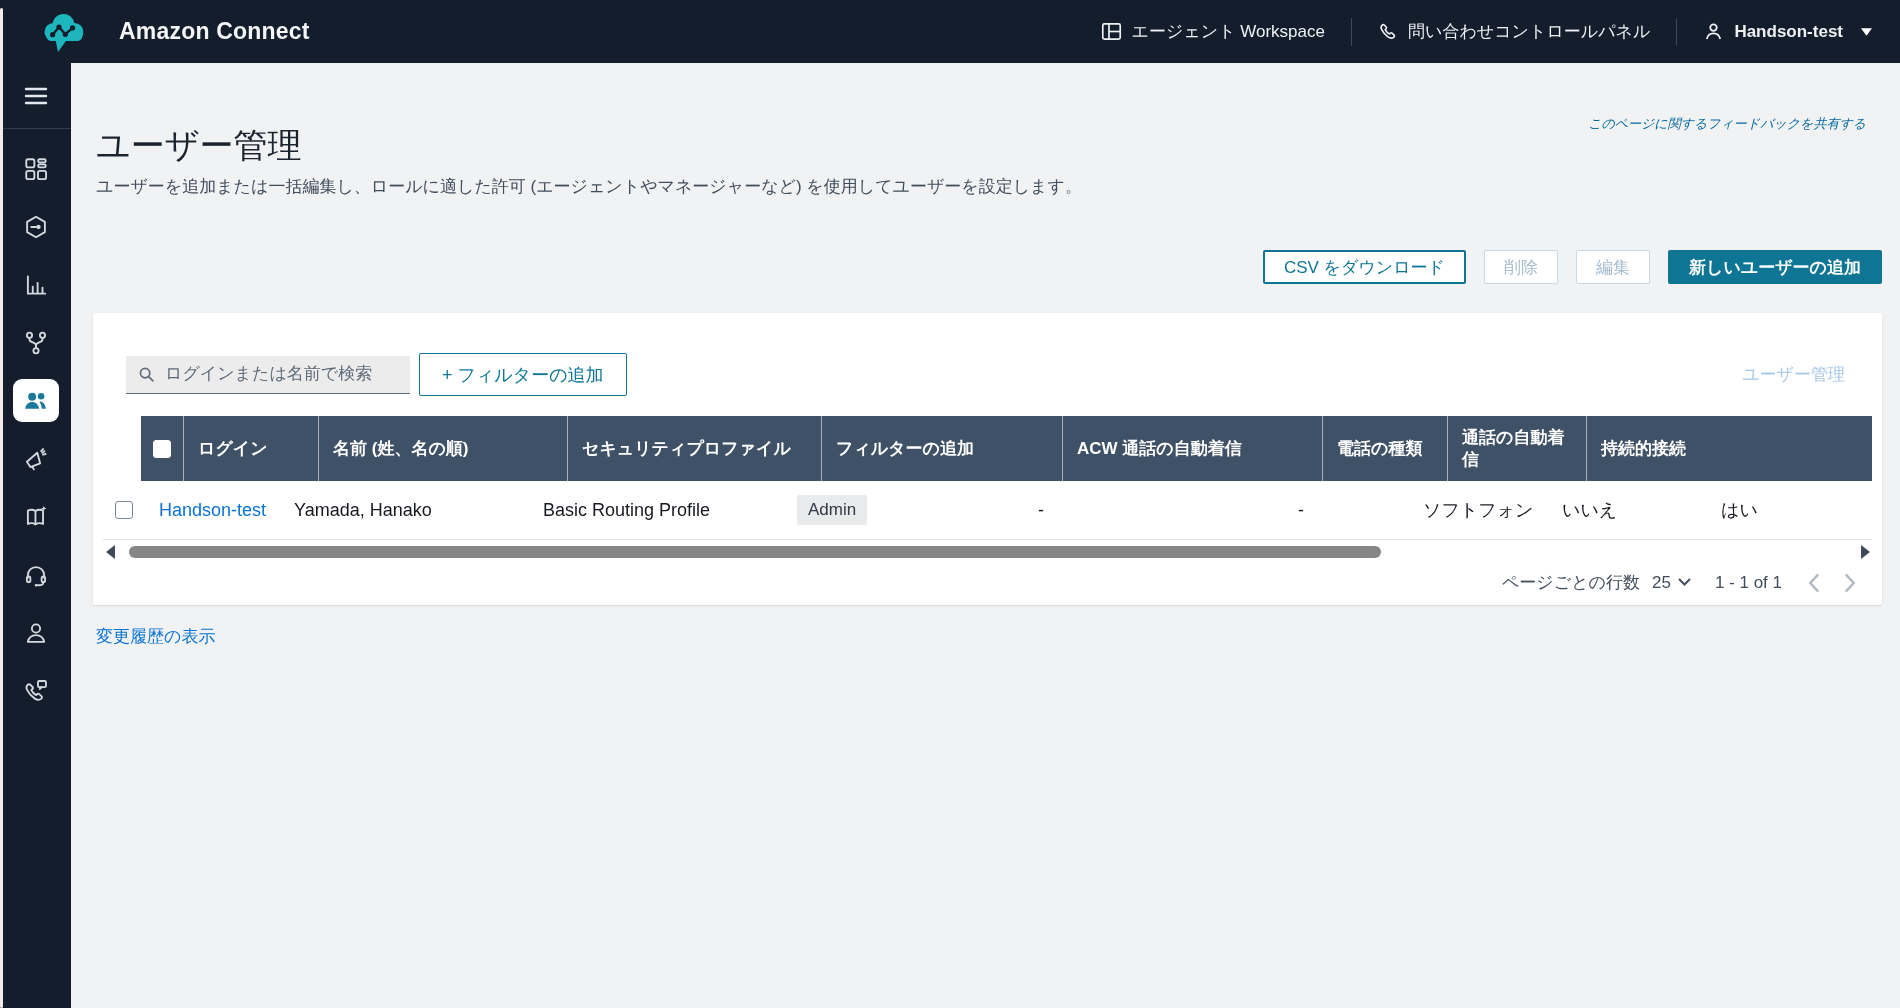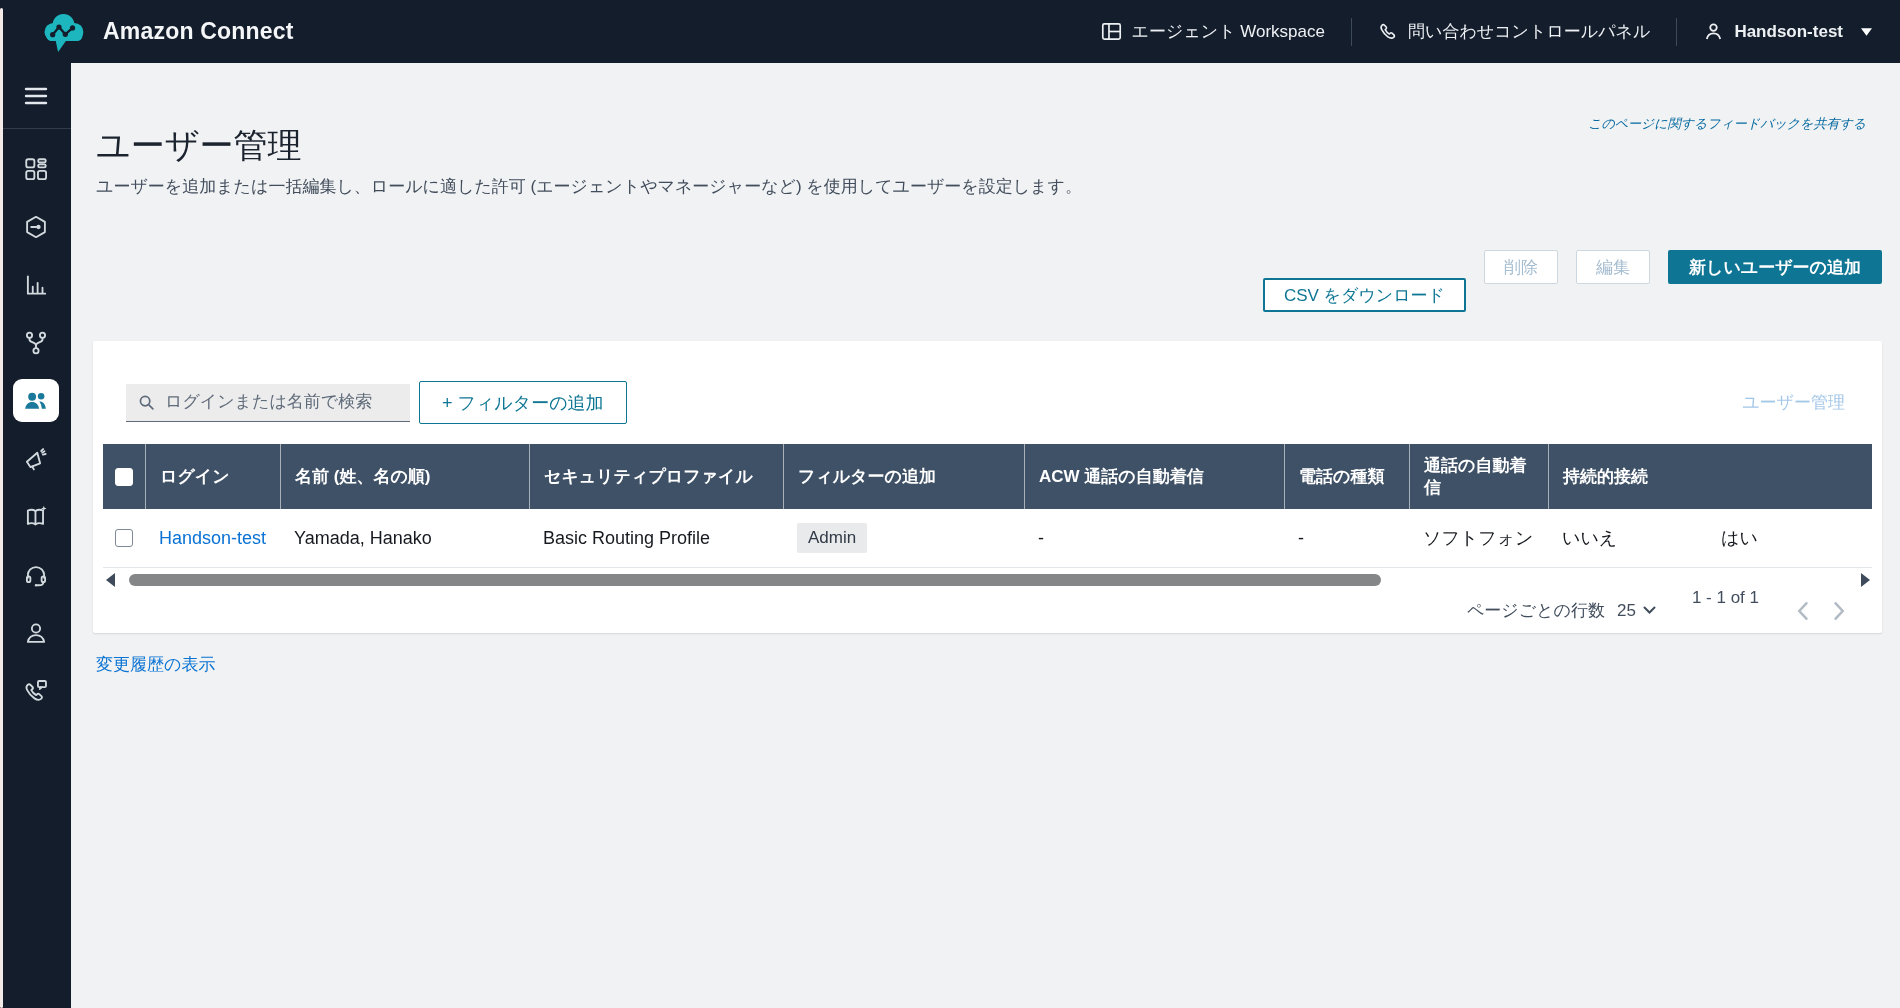--- a/index.html
+++ b/index.html
@@ -2,21 +2,21 @@
 <html><head>
 <meta charset="utf-8">
 <style>
   * { margin:0; padding:0; box-sizing:border-box; }
   html,body { width:1900px; height:1008px; overflow:hidden; }
   body { font-family:"Liberation Sans","DejaVu Sans",sans-serif; background:#f1f2f3; color:#16191f; }
 
   
   .topbar { position:fixed; top:0; left:0; width:1900px; height:63px; background:#141d2b;
             display:flex; align-items:center; justify-content:space-between; padding:0 28px 0 40px; z-index:30; }
-  .brand { display:flex; align-items:center; gap:16px; }
+  .brand { display:flex; align-items:center; gap:32px; }
   .brand-name { color:#f4f6f8; font-size:23px; font-weight:700; letter-spacing:.2px; }
   .topnav { display:flex; align-items:center; gap:26px; }
   .topnav-item { display:flex; align-items:center; gap:10px; color:#eef1f4; font-size:17px; cursor:pointer; }
   .topnav-sep { width:1px; height:28px; background:#3c4a5a; }
   .user-item { font-weight:700; }
   .caret { margin-left:8px; display:flex; }
 
   
   .sidebar { position:fixed; top:63px; left:0; bottom:0; width:71px; background:#141d2b; z-index:25;
              display:flex; flex-direction:column; align-items:center; }
@@ -32,60 +32,60 @@
   .main { position:absolute; left:71px; top:63px; width:1829px; }
   .page-head { position:relative; padding:63px 34px 0 25px; }
   .page-title { font-size:34px; font-weight:400; color:#1b232f; line-height:1.15; }
   .page-desc { margin-top:10px; font-size:17px; color:#414d5c; }
   .feedback-link { position:absolute; right:34px; top:52px; font-size:13px; color:#0369a1; text-decoration:none; cursor:pointer;font-style:italic; }
   a.link { color:#0972d3; text-decoration:none; cursor:pointer; }
 
   .toolbar { margin-top:52px; padding-right:18px; display:flex; justify-content:flex-end; gap:18px; }
   .btn { height:34px; display:flex; align-items:center; padding:0 19px; font-size:17px; border-radius:2px;
          background:#fff; cursor:pointer; white-space:nowrap; }
-  .btn-secondary { border:2px solid #0e7694; color:#0e7694;margin-top:28px; }
+  .btn-secondary { border:2px solid #0e7694; color:#0e7694; }
   .btn-disabled { border:1px solid #ccd7df; color:#a5bdd0; cursor:default; background:#fff; }
   .btn-primary { background:#0e7694; border:2px solid #0e7694; color:#fff; font-weight:700; }
 
   .card { margin:29px 18px 0 22px; background:#fff; border-radius:2px; box-shadow:0 1px 2px rgba(0,0,0,.12); padding-top:40px; }
   .filter-row { display:flex; align-items:center; padding:0 37px 0 33px; height:43px; }
   .searchbox { width:284px; height:38px; background:#ececec; border-bottom:1px solid #5f6b7a;
                display:flex; align-items:center; padding:4px 12px; gap:10px; }
   .searchbox input { border:none; outline:none; background:transparent; font-size:17px; width:100%;
                      font-family:"Liberation Sans","DejaVu Sans",sans-serif; color:#30394a; }
   .searchbox input::placeholder { color:#5f6b7a; opacity:1; }
   .filter-btn { margin-left:9px; height:43px; padding:0 22px; display:flex; align-items:center; background:#fff;
                 border:1px solid #0e7694; border-radius:2px; color:#0e7694; font-size:18px; cursor:pointer; }
   .clear-all { margin-left:auto; font-size:17px; color:#a3c7e8; cursor:default; }
 
   
   .table { margin:20px 10px 0 10px; }
   .tgrid { display:grid; grid-template-columns:42px 135px 249px 254px 241px 260px 125px 139px 159px 165px; }
-  .thead { background:#3f5166; height:65px; }
+  .thead { background:#3f5166; height:65px;margin-left:38px; }
   .th { display:flex; align-items:center; color:#fff; font-size:17px; font-weight:700; padding:0 12px 0 14px; line-height:1.25; }
   .th + .th { border-left:1px solid rgba(255,255,255,.55); }
   .th.chk { justify-content:center; padding:0; }
   .trow { height:59px; border-bottom:1px solid #e4e7ea; background:#fff; }
   .td { display:flex; align-items:center; font-size:18px; color:#16191f; padding:0 12px 0 14px; }
   .td.chk { justify-content:center; padding:0; }
   .cb { width:18px; height:18px; border-radius:3px; background:#fff; cursor:pointer; }
   .cb-header { border:1px solid #fff; }
   .cb-row { border:1px solid #7d8998; }
   .badge { background:#e8eaec; color:#313a46; font-size:17px; padding:5px 11px; border-radius:2px; }
 
   
   .hscroll { margin:4px 10px 0 10px; height:16px; position:relative; display:flex; align-items:center; }
   .scroll-arrow { width:0; height:0; border-top:7px solid transparent; border-bottom:7px solid transparent; cursor:pointer; }
   .arrow-left { border-right:9px solid #3f4b5a; margin-left:3px; }
   .arrow-right { border-left:9px solid #3f4b5a; margin-right:2px; }
   .scroll-track { flex:1; height:16px; position:relative; }
   .scroll-thumb { position:absolute; left:14px; top:2px; width:1252px; height:12px; background:#848688; border-radius:7px; cursor:pointer; }
 
   
-  .pagination { height:45px; display:flex; justify-content:flex-end; padding-right:37px; gap:14px; }
+  .pagination { height:45px; display:flex; align-items:center; justify-content:flex-end; padding-right:26px; gap:2px; }
   .rpp { display:flex; align-items:center; gap:12px; font-size:17px; color:#414d5c; cursor:pointer; }
   .rpp-value { display:flex; align-items:center; gap:7px; }
   .range { font-size:17px; color:#414d5c; margin-left:22px; }
   .page-chevrons { display:flex; align-items:center; gap:26px; margin-left:24px; }
   .pchev { display:flex; cursor:default; }
 
   .history { display:inline-block; margin:20px 0 0 25px; font-size:17px; }
 </style>
 </head>
 <body>

